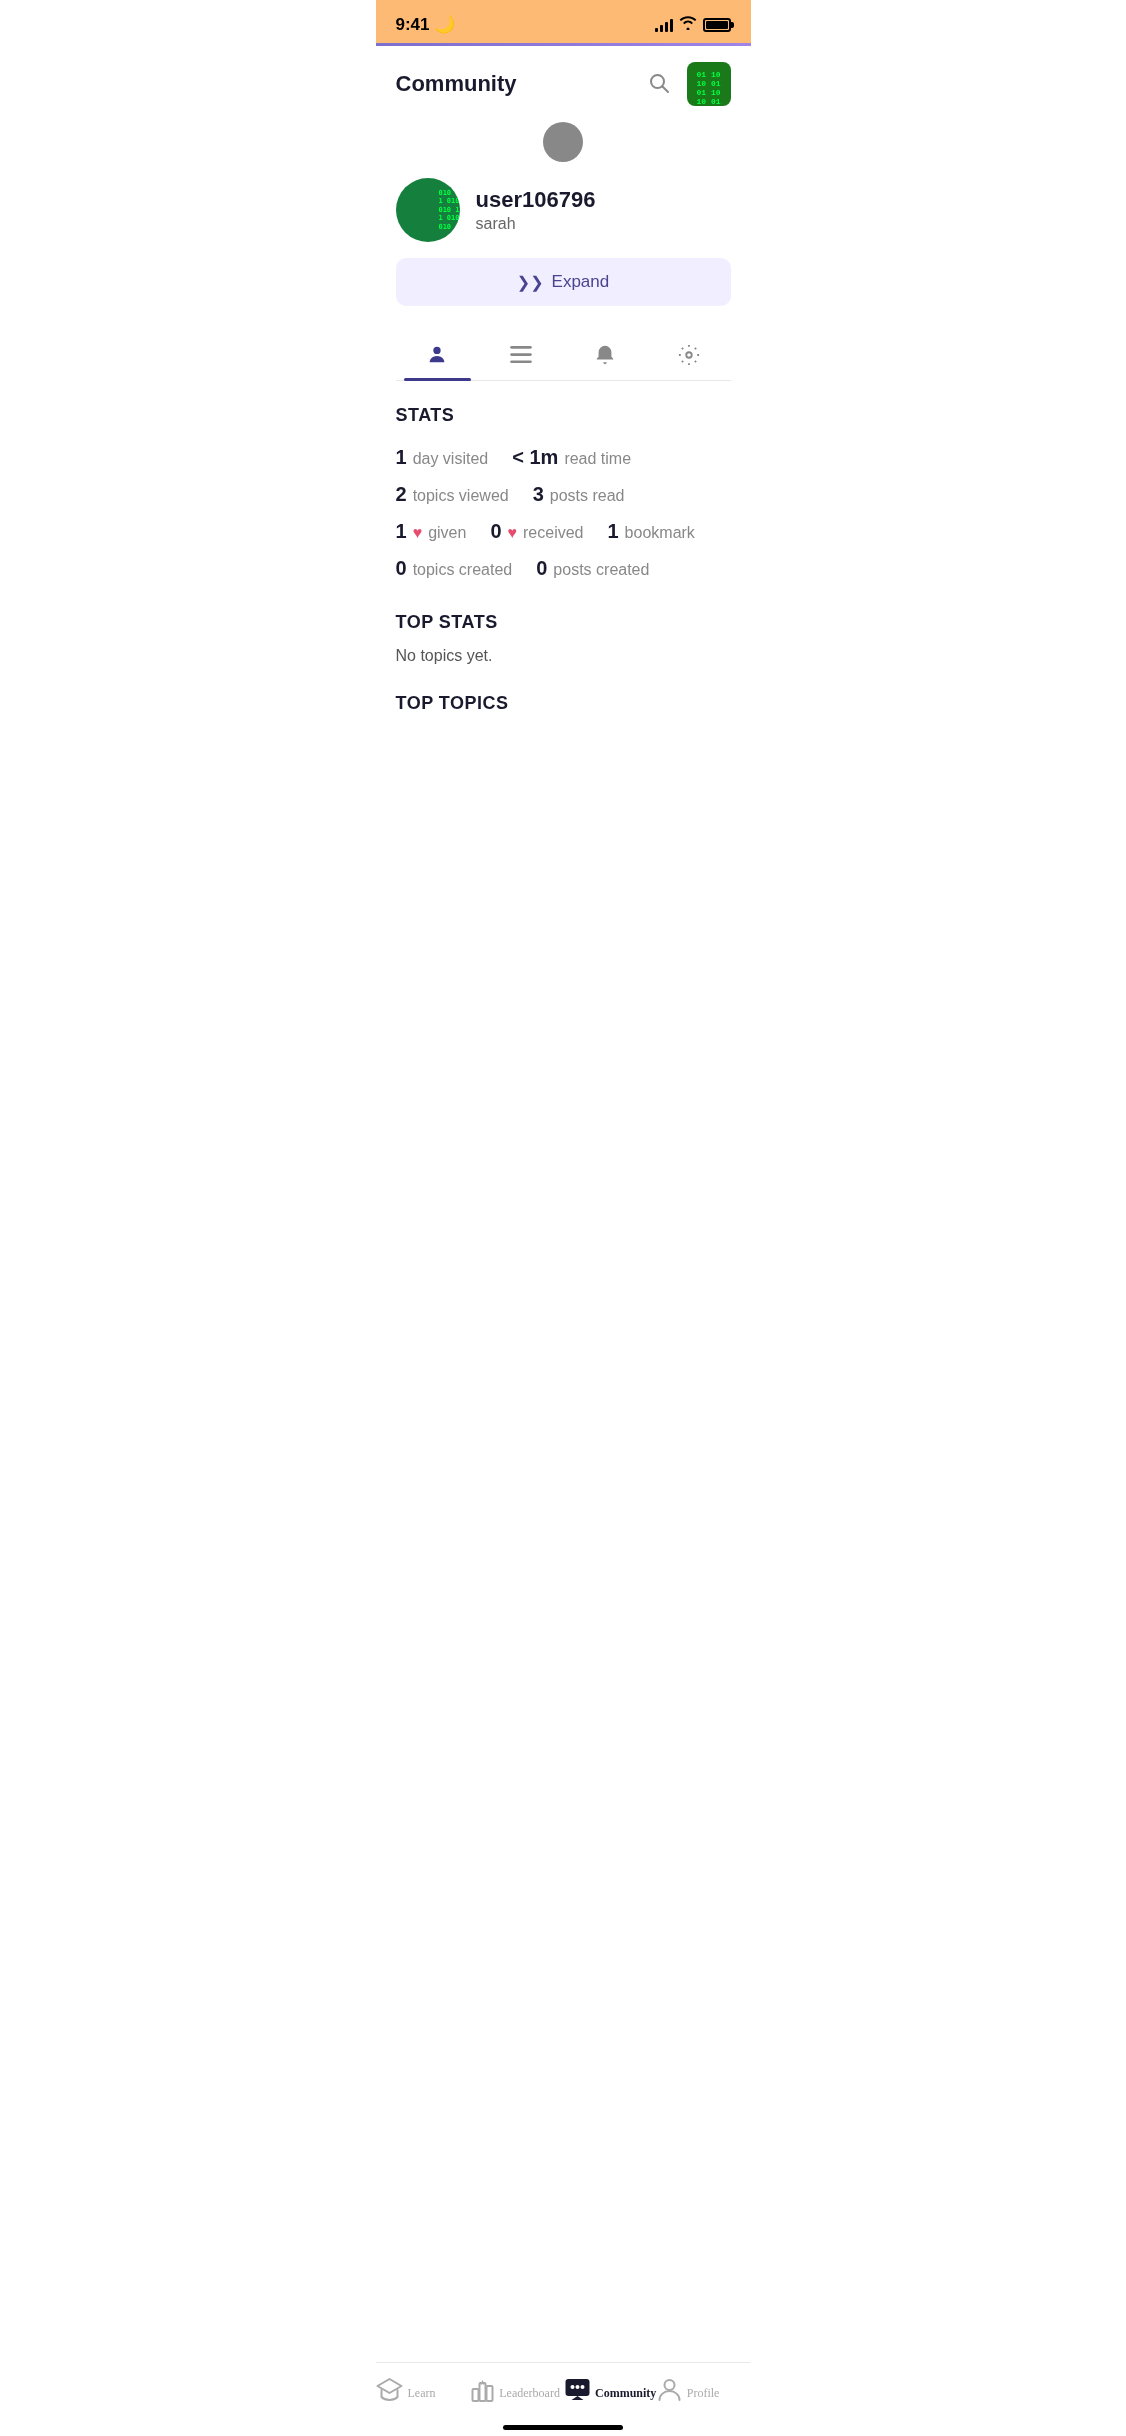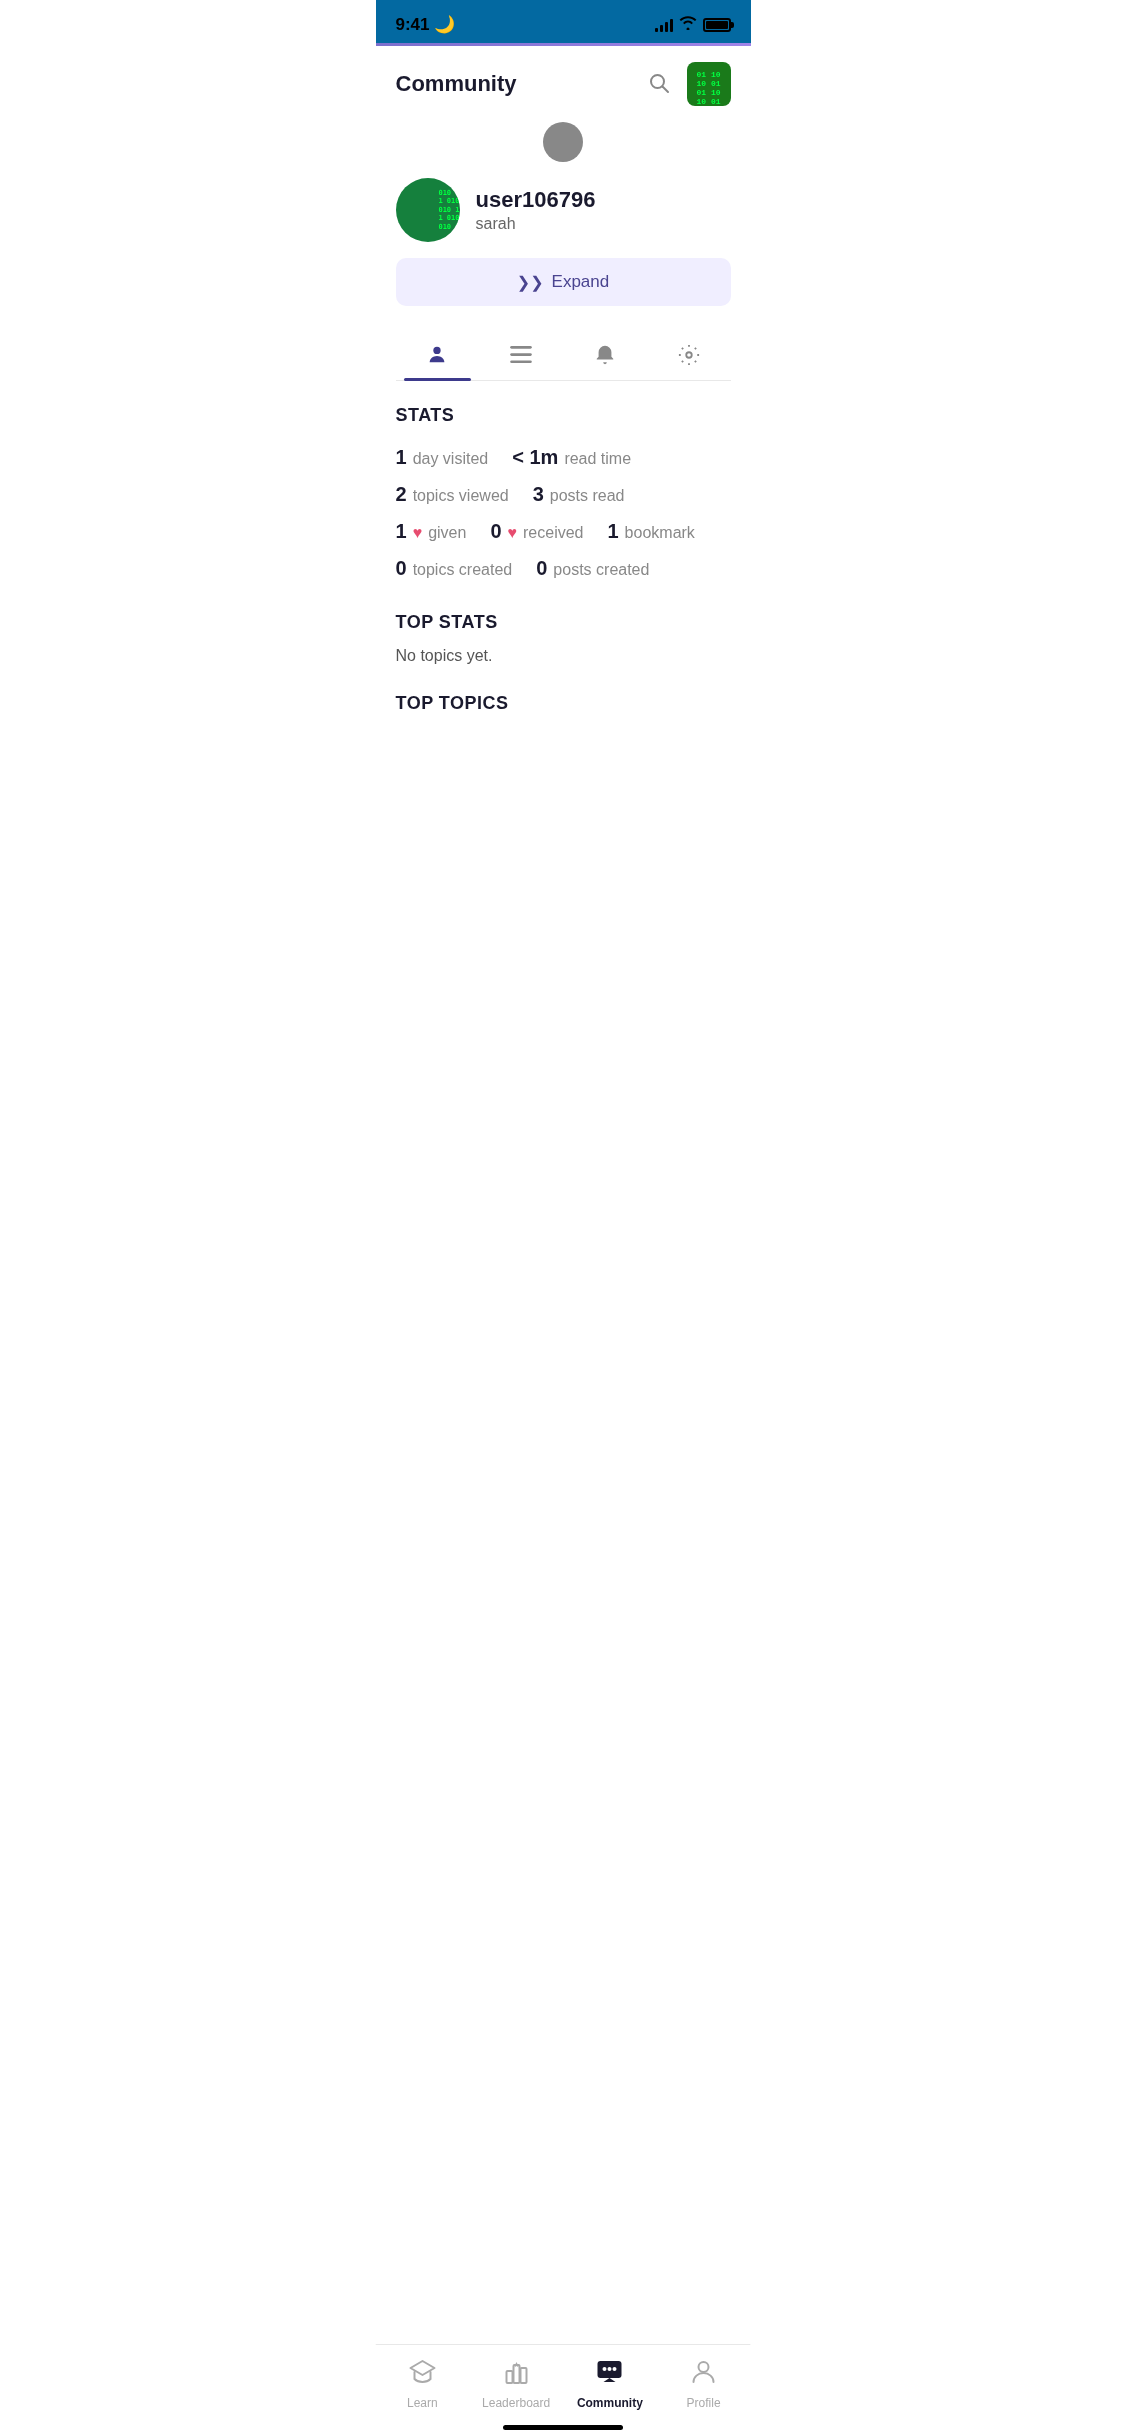--- a/index.html
+++ b/index.html
@@ -14,21 +14,21 @@
       position: relative;
       overflow-x: hidden;
     }
 
     
     .status-bar {
       display: flex;
       justify-content: space-between;
       align-items: center;
       padding: 14px 20px 8px;
-      background: #0369a1;
+      background: #fdba74;
     }
     .status-time {
       font-size: 17px;
       font-weight: 600;
       color: #000;
     }
     .status-icons {
       display: flex;
       align-items: center;
       gap: 6px;
@@ -305,27 +305,28 @@
       transform: translateX(-50%);
       width: 375px;
       background: #ffffff;
       border-top: 1px solid #e8e8e8;
       display: flex;
       padding: 8px 0 20px;
     }
     .nav-item {
       flex: 1;
       display: flex;
-      flex-direction: column;
+      flex-direction: row;
       align-items: center;
       gap: 4px;
       cursor: pointer;
       padding: 6px 0;
       background: none;
       border: none;
+      font-family: Liberation Serif, serif;
     }
     .nav-icon {
       font-size: 26px;
       color: #aaa;
     }
     .nav-item.active .nav-icon {
       color: #1a1a2e;
     }
     .nav-label {
       font-size: 12px;

